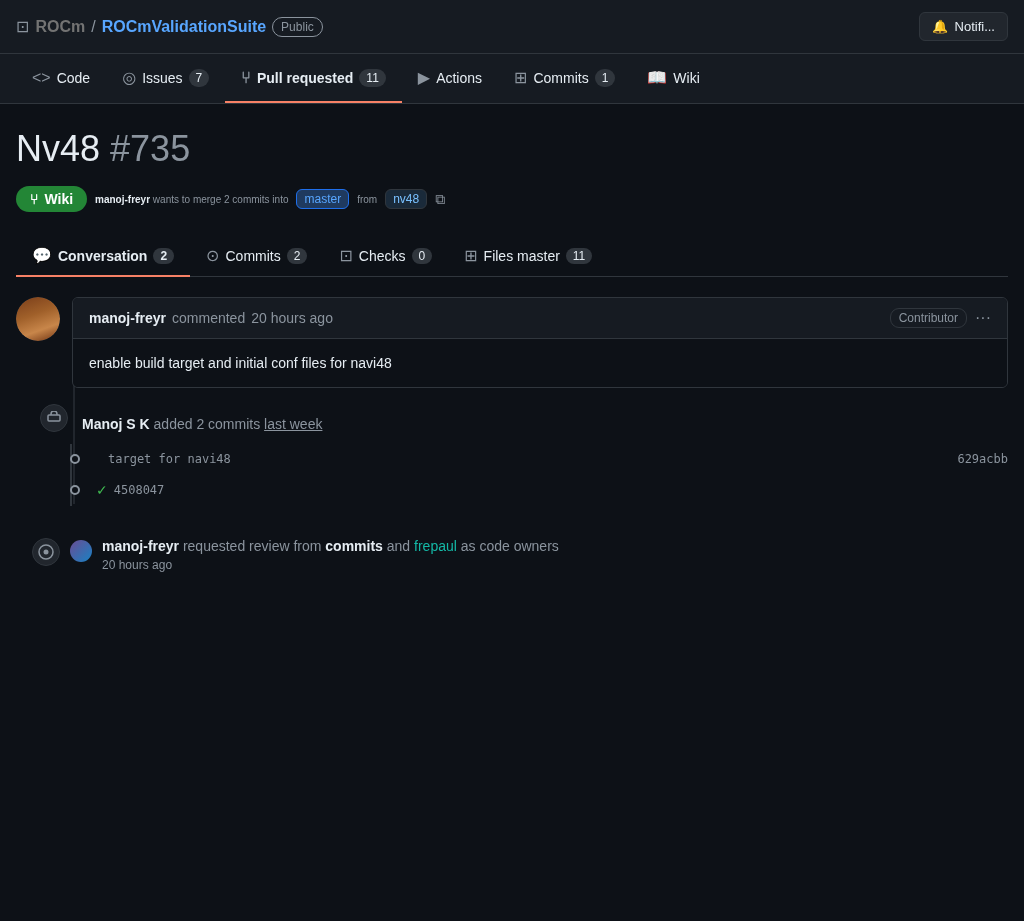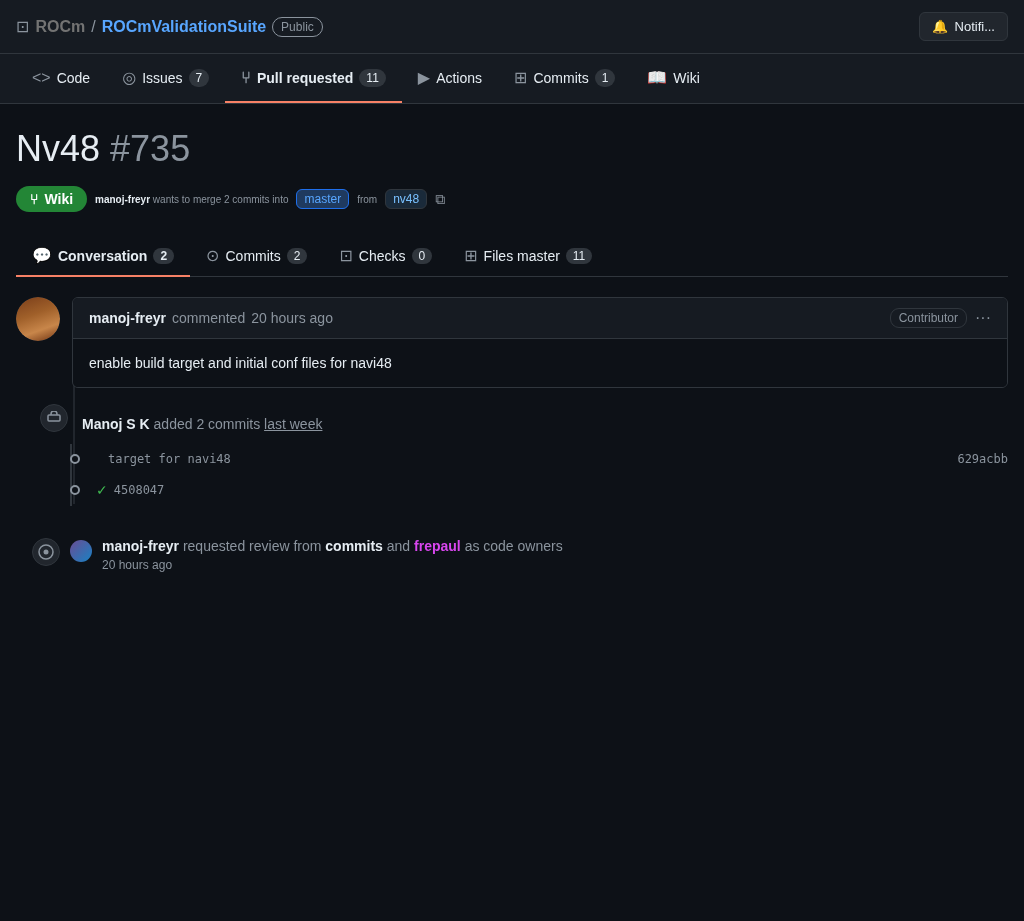--- a/index.html
+++ b/index.html
@@ -567,21 +567,21 @@
         </div>
         <div style="width:22px;height:22px;border-radius:50%;background:linear-gradient(135deg,#6a4c93,#1982c4);flex-shrink:0;margin-top:2px;">
         </div>
         <div>
           <div>
             <span class="review-text">
               <span class="username">manoj-freyr</span>
               <span> requested review from </span>
               <span class="bold-name" style="color:#e6edf3;font-weight:600;">commits</span>
               <span> and </span>
-              <span class="bold-name" style="color:#d946ef;font-weight:700;">frepaul</span>
+              <span class="bold-name" style="color:#14b8a6;font-weight:400;">frepaul</span>
               <span> as code owners</span>
             </span>
           </div>
           <div class="review-time">20 hours ago</div>
         </div>
       </div>
 
     </div>
   </div>
 

